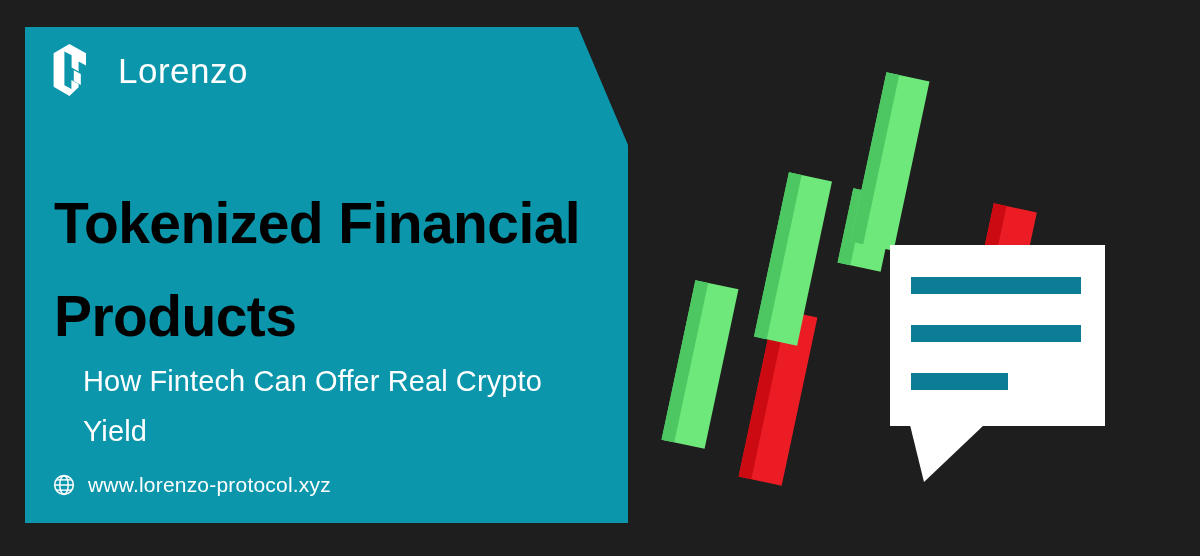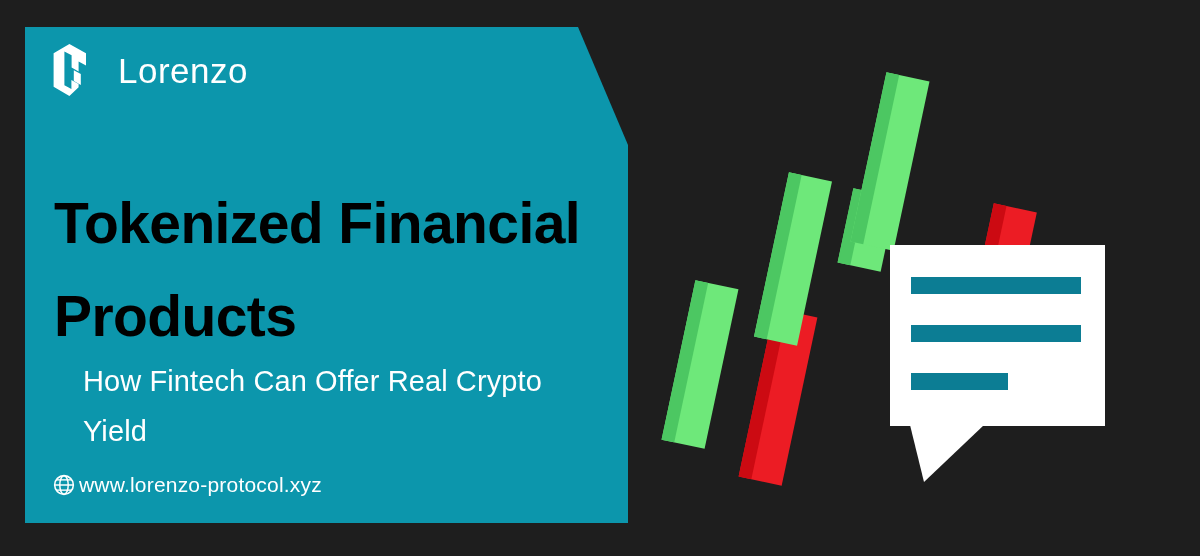--- a/index.html
+++ b/index.html
@@ -59,21 +59,21 @@
     font-size:29px;
     font-weight:400;
     line-height:1.72;
     letter-spacing:0.1px;
     margin-left:28px;
   }
 
   
   #url-row{
     position:absolute; left:28px; top:446px;
-    display:flex; align-items:center; gap:4px;
+    display:flex; align-items:center; gap:13px;
   }
   #globe-icon{ width:22px; height:22px; display:block; flex:none; }
   #url-text{
     color:#ffffff;
     font-size:21px;
     font-weight:400;
     letter-spacing:0.2px;
     white-space:nowrap;
   }
 

